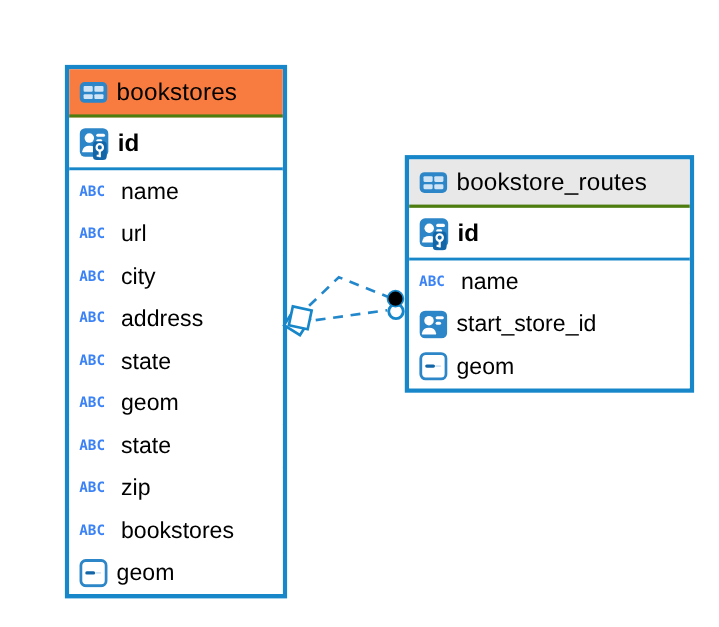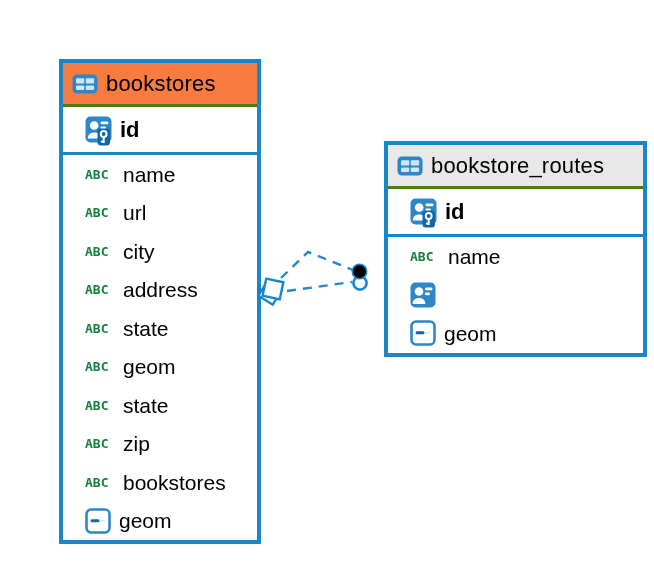--- a/index.html
+++ b/index.html
@@ -12,21 +12,21 @@
   .canvas{position:absolute;inset:0;}
 
   
   .table-node{
     position:absolute;
     background:#fff;
     border:4px solid #1787c9;
     box-sizing:border-box;
   }
   .table-node.pos-bookstores{left:59px;top:59px;width:202px;}
-  .table-node.pos-routes{left:384px;top:141px;width:263px;}
+  .table-node.pos-routes{left:368px;top:141px;width:263px;}
 
   .t-header{
     height:41px;
     display:flex;align-items:center;
     padding:0 6px 0 9px;
     border-bottom:3px solid #4d7c0f;
     gap:8px;
   }
   .t-header.orange{background:#f87b40;}
   .t-header.gray{background:#e8e8e8;}
@@ -34,32 +34,31 @@
     font-size:22px;line-height:1;letter-spacing:0.2px;
     white-space:nowrap;
   }
 
   .pk-section{border-bottom:3px solid #1787c9;}
   .col-row{
     display:flex;align-items:center;
     padding:0 4px 0 9px;gap:8px;
     height:38.5px;
     background:#fff;
-    margin-left:13px;
   }
   .col-row.pk-row{height:45px;}
   .col-label{font-size:21px;line-height:1;white-space:nowrap;}
   .pk-row .col-label{font-weight:bold;font-size:22px;}
 
   .icon{display:inline-flex;align-items:center;justify-content:center;flex:0 0 auto;}
   .abc-icon{
     width:30px;
     font-family:"DejaVu Sans Mono", monospace;
     font-weight:800;font-size:13px;line-height:1;
-    color:#15803d;letter-spacing:0px;
+    color:#3b82f6;letter-spacing:0px;
     justify-content:flex-start;
   }
 
   
   svg.rel-overlay{
     position:absolute;left:0;top:0;width:654px;height:570px;
     pointer-events:none;
   }
 </style>
 </head>
@@ -187,20 +186,21 @@
         <div class="col-row">
           <span class="icon">
             <svg width="26" height="26" viewBox="0 0 26 26">
               <rect x="0.5" y="0.5" width="25" height="25" rx="5" fill="#2c86c8"></rect>
               <rect x="15" y="5.5" width="7.5" height="2.8" rx="1.4" fill="#ffffff"></rect>
               <rect x="15" y="10.5" width="5" height="2.8" rx="1.4" fill="#ffffff"></rect>
               <circle cx="9" cy="9.5" r="4.3" fill="#ffffff"></circle>
               <path d="M2.6 21 a6.5 6 0 0 1 12.8 0 l0 1 l-12.8 0 z" fill="#ffffff"></path>
             </svg>
           </span>
+          <span class="col-label">start_store_id</span>
         </div>
         <div class="col-row">
           <span class="icon">
             <svg width="26" height="26" viewBox="0 0 26 26">
               <rect x="1.5" y="1.5" width="23" height="23" rx="4.5" fill="#ffffff" stroke="#2c86c8" stroke-width="2.6"></rect>
               <rect x="5.5" y="11.3" width="9" height="3" rx="1.5" fill="#1266a8"></rect>
               <rect x="14.5" y="12" width="5.5" height="1.6" rx="0.8" fill="#cfe4f5"></rect>
             </svg>
           </span>
           <span class="col-label">geom</span>

